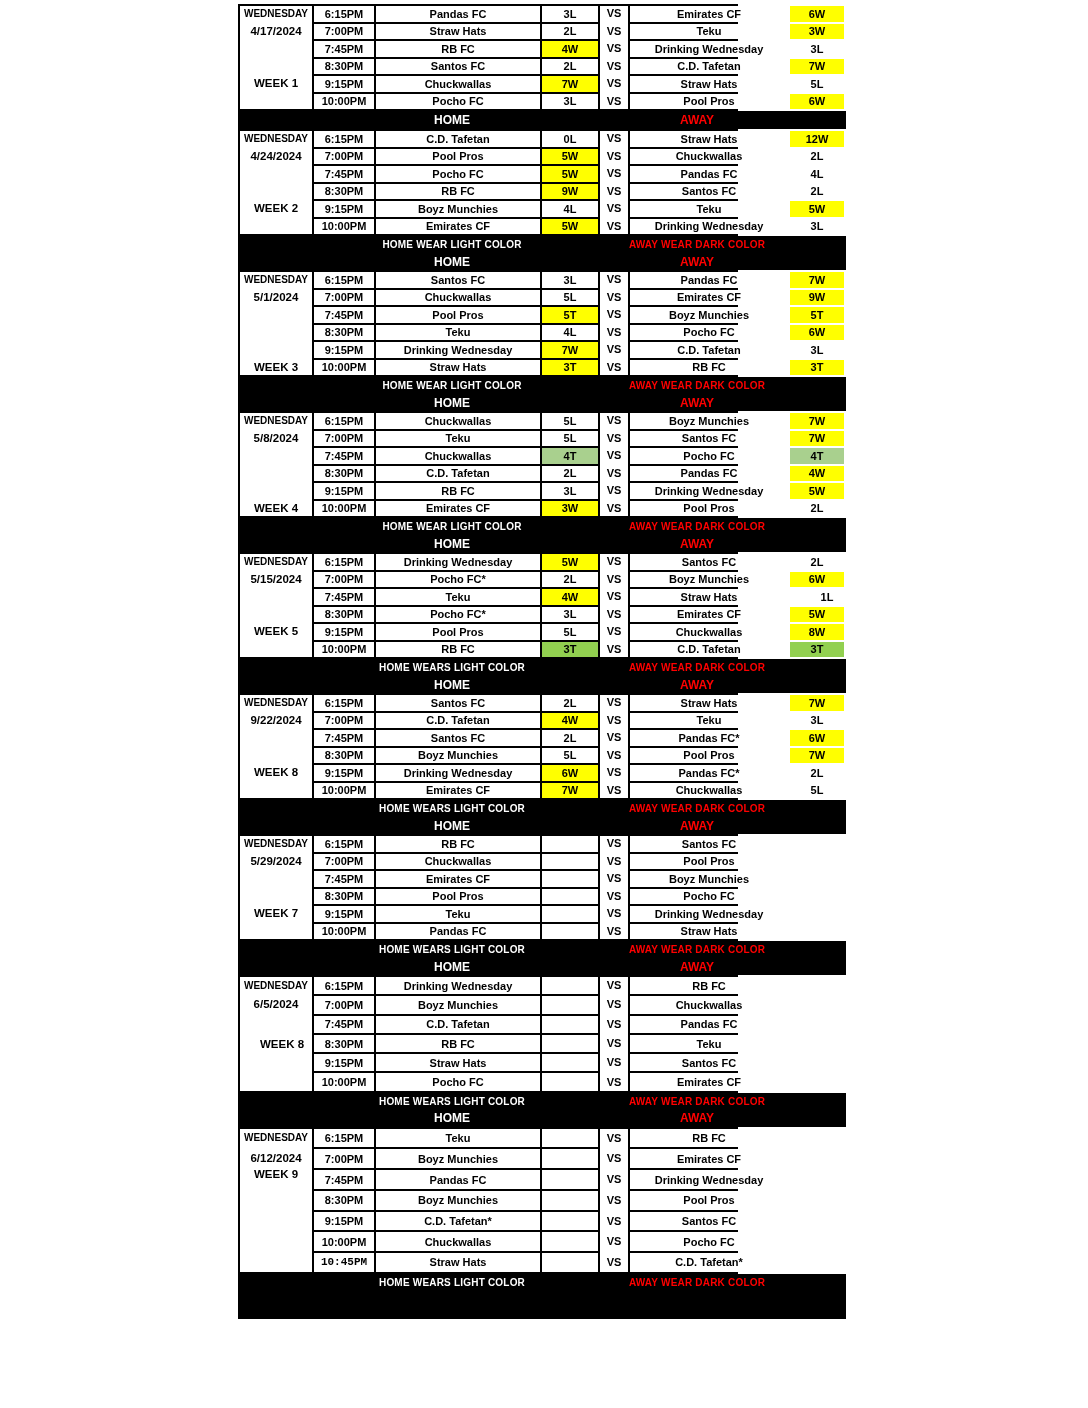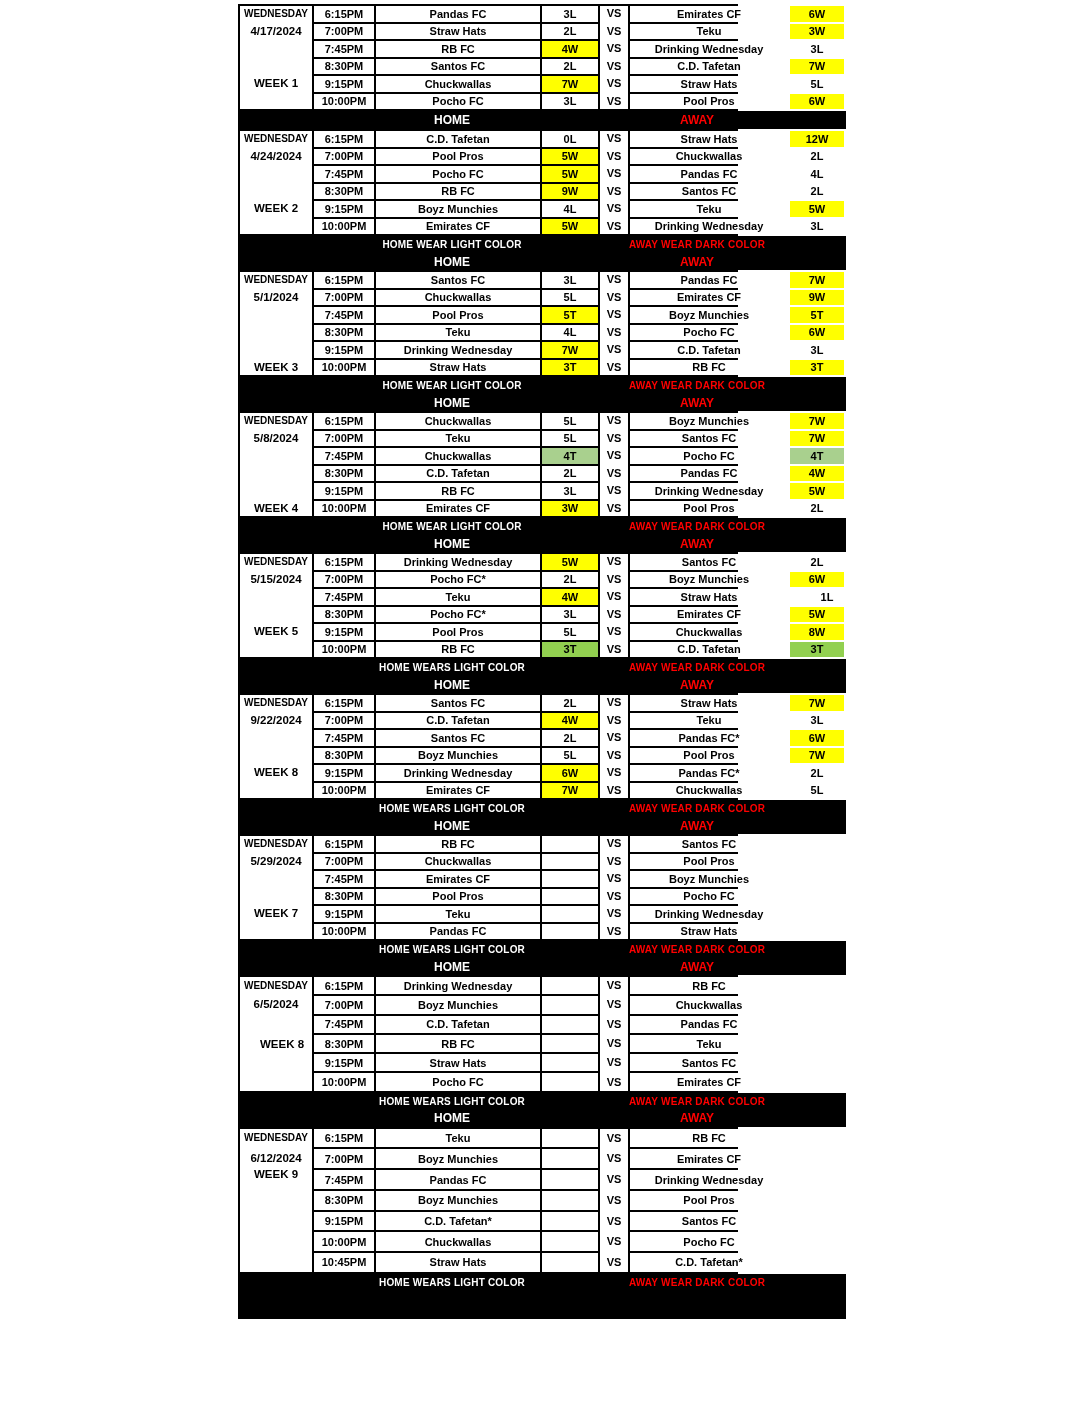--- a/index.html
+++ b/index.html
@@ -510,21 +510,21 @@
           <div class="cell" style="grid-area: 5 / 2;">9:15PM</div>
           <div class="cell" style="grid-area: 5 / 3;">C.D. Tafetan*</div>
           <div class="cell" style="grid-area: 5 / 4;"></div>
           <div class="cell" style="grid-area: 5 / 6;">Santos FC</div>
           <div class="cell" style="grid-area: 5 / 7;"></div>
           <div class="cell" style="grid-area: 6 / 2;">10:00PM</div>
           <div class="cell" style="grid-area: 6 / 3;">Chuckwallas</div>
           <div class="cell" style="grid-area: 6 / 4;"></div>
           <div class="cell" style="grid-area: 6 / 6;">Pocho FC</div>
           <div class="cell" style="grid-area: 6 / 7;"></div>
-          <div class="cell" style="grid-area: 7 / 2;">10:45PM</div>
+          <div class="cell" style="grid-area: 7 / 2; font-family: Liberation Mono, monospace;">10:45PM</div>
           <div class="cell" style="grid-area: 7 / 3;">Straw Hats</div>
           <div class="cell" style="grid-area: 7 / 4;"></div>
           <div class="cell" style="grid-area: 7 / 6;">C.D. Tafetan*</div>
           <div class="cell" style="grid-area: 7 / 7;"></div>
         </div>
         <div class="sep-grid" style="height: 17px;">
           <div class="sep-home sep-small">HOME WEARS LIGHT COLOR</div>
           <div class="sep-away sep-small">AWAY WEAR DARK COLOR</div>
         </div>
         <div class="bottom-pad"></div>

